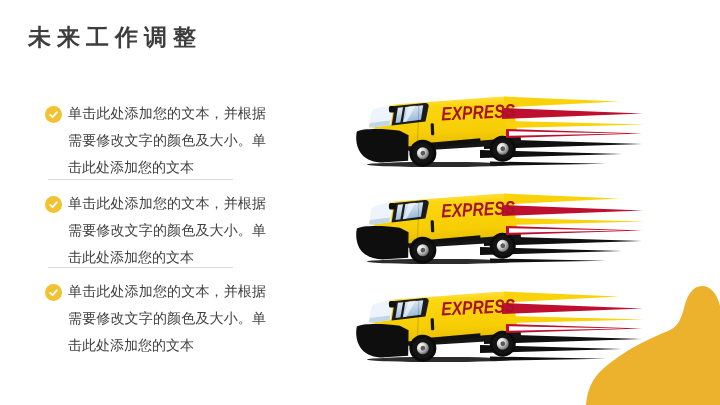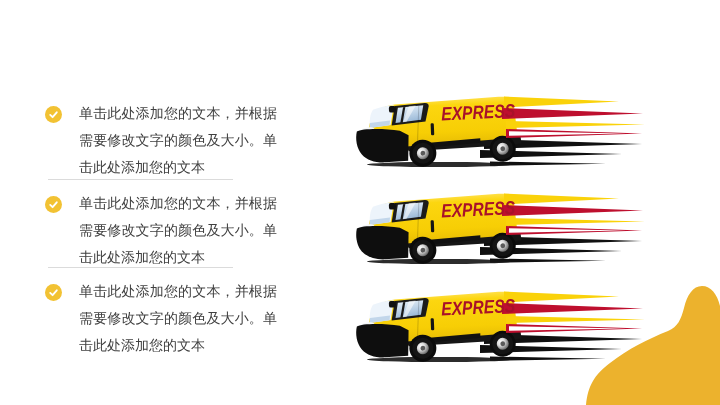--- a/index.html
+++ b/index.html
@@ -24,21 +24,21 @@
     overflow:hidden;
   }
   .slide{position:absolute;inset:0;background:var(--slide-bg);}
   .page-title{
     position:absolute;left:28px;top:22px;
     font-size:23px;font-weight:700;letter-spacing:6px;
     color:var(--title-text);white-space:nowrap;
   }
   .bullet{
     position:absolute;left:45px;width:240px;
-    display:flex;gap:17px;align-items:flex-start;
+    display:flex;gap:6px;align-items:flex-start;
   }
   .bullet-1{top:100px;}
   .bullet-2{top:190px;}
   .bullet-3{top:278px;}
   .check-circle{
     flex:none;width:17px;height:17px;border-radius:50%;
     background:var(--check-circle);
     margin-top:6px;
     display:flex;align-items:center;justify-content:center;
   }
@@ -143,20 +143,21 @@
       <path class="f-sred" d="M148,15 L289,20.5 L148,26 Z"></path>
       <path class="f-syel" d="M152,28 L291,31.5 L152,35 Z"></path>
       <path class="f-sred" d="M152,36 L288,40.5 L152,45 Z"></path>
       <path d="M155,38.2 L272,40.6 L155,42.8 Z" fill="#FFFFFF"></path>
     </g>
   </defs>
 </svg>
 
 <div class="slide">
 
+  <div class="page-title">未来工作调整</div>
 
   <div class="bullet bullet-1">
     <span class="check-circle">
       <svg viewBox="0 0 17 17">
           <path d="M4.2,9 L7.3,12 L12.8,5.6" fill="none" stroke="var(--check-mark)" stroke-width="2.4" stroke-linecap="round" stroke-linejoin="round"></path>
         </svg>
     </span>
     <div class="bullet-text">单击此处添加您的文本，并根据需要修改文字的颜色及大小。单击此处添加您的文本</div>
   </div>
   <div class="divider divider-1"></div>

